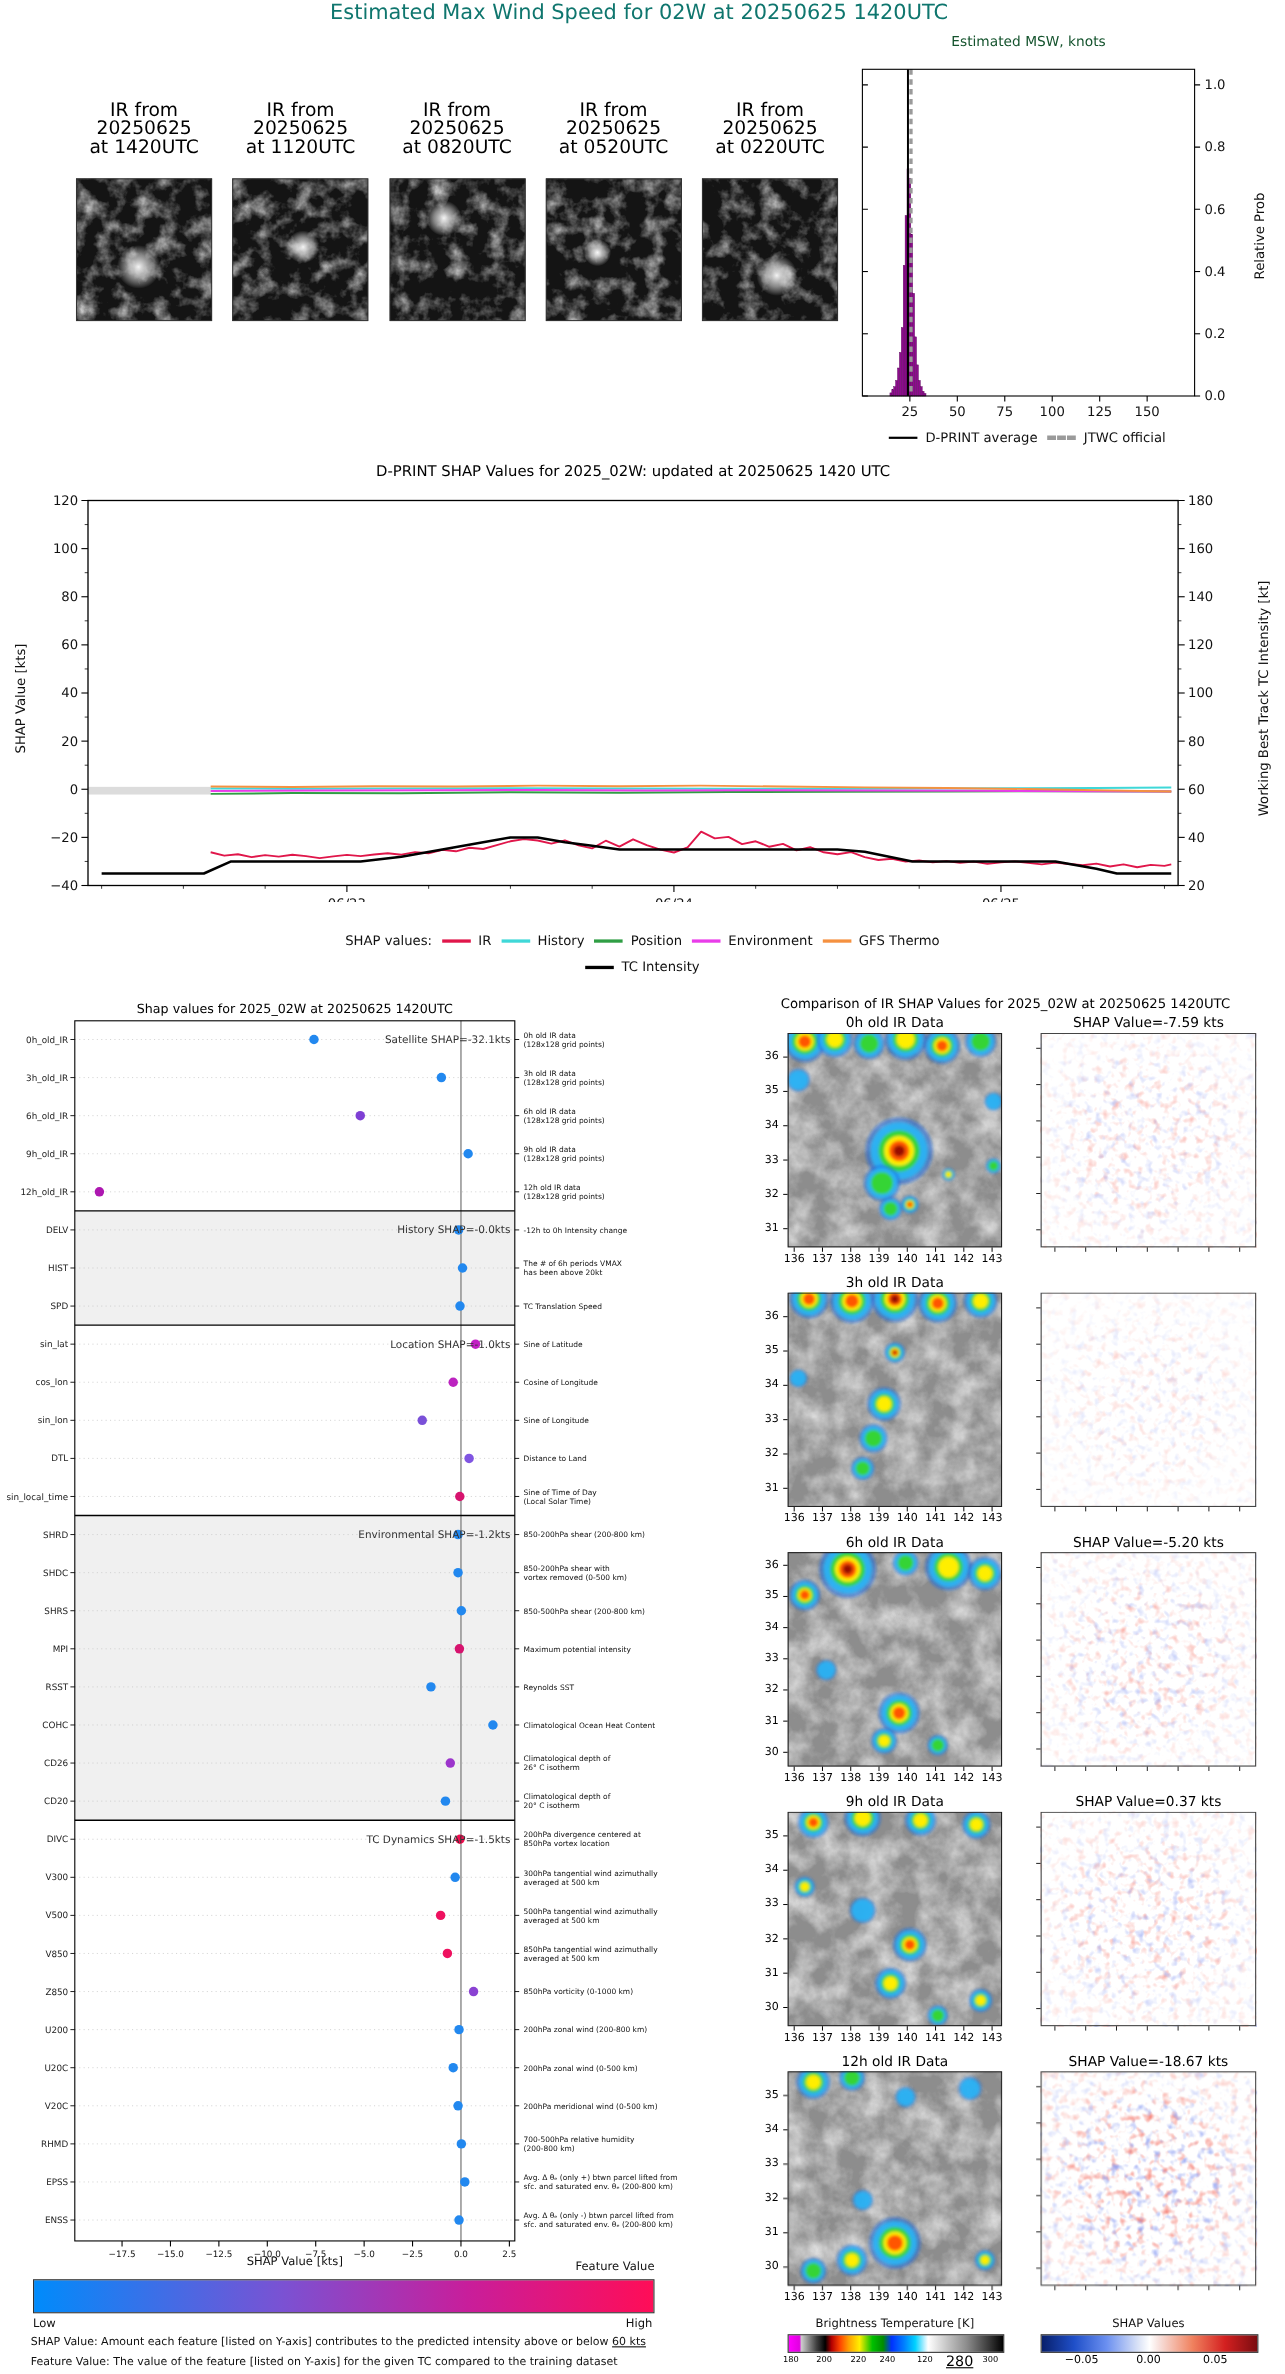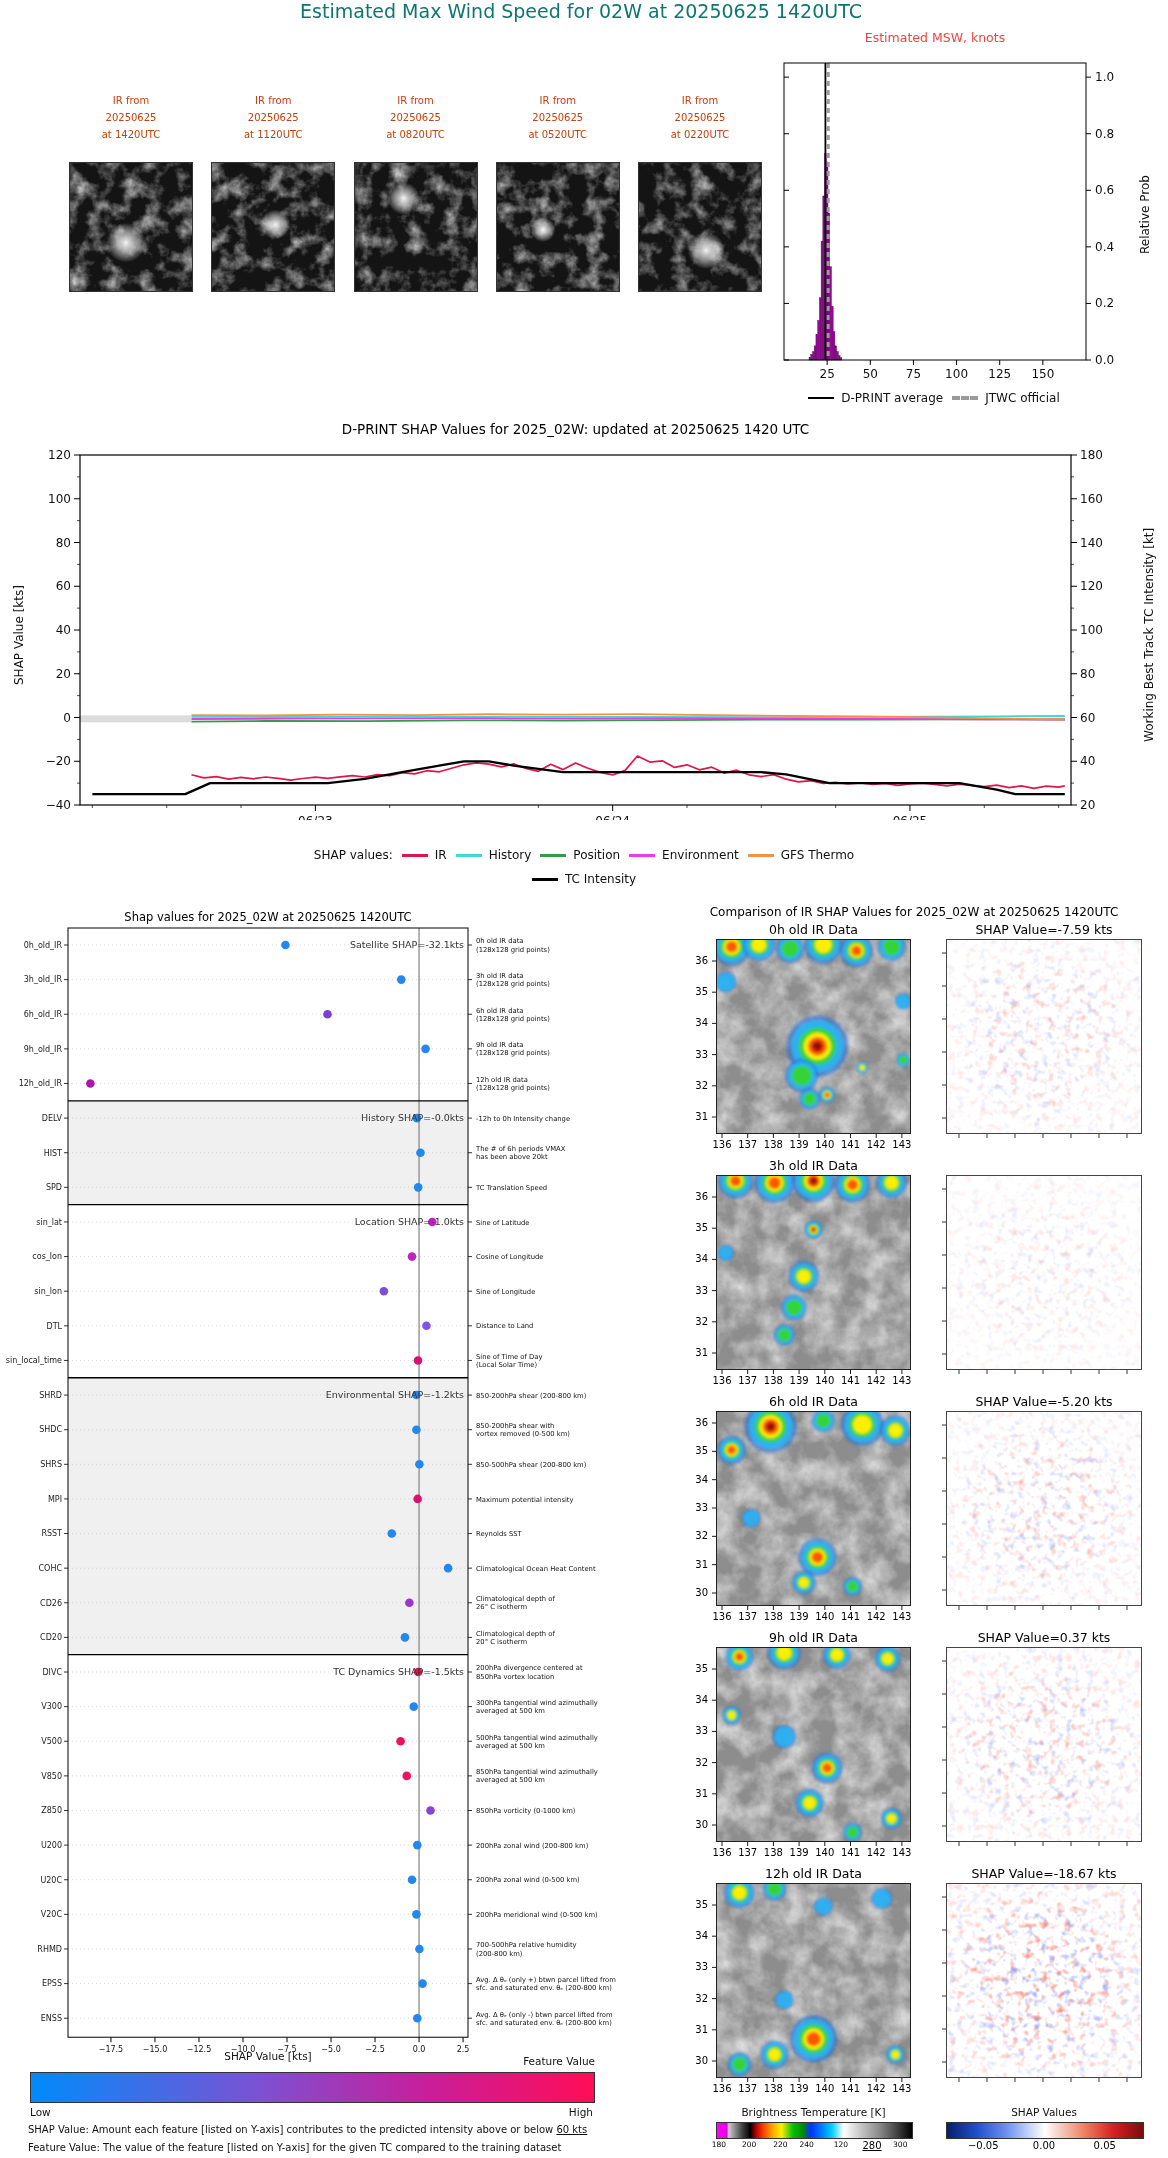--- a/index.html
+++ b/index.html
@@ -1,22 +1,22 @@
 <!DOCTYPE html>
 <html><head>
 <meta charset="utf-8">
 <style>
   html,body{margin:0;padding:0;background:#ffffff;}
   #canvas{position:relative;width:1168px;height:2158px;background:#fff;overflow:hidden;
           font-family:"DejaVu Sans","Liberation Sans",sans-serif;color:#000;}
   .abs{position:absolute;}
   .ctr{text-align:center;}
   .title-main{font-size:19px;color:#0f766e;}
-  .subtitle{font-size:12.5px;color:#ef4444;}
-  .thumb-label{font-size:10px;line-height:17px;color:#c2410c;}
+  .subtitle{font-size:12.5px;color:#14532d;}
+  .thumb-label{font-size:17px;line-height:17px;color:#000000;}
   .vlabel{position:absolute;writing-mode:vertical-rl;transform:rotate(180deg);font-size:12px;color:#111;
           display:flex;align-items:center;justify-content:center;}
   .legend-row{position:absolute;display:flex;justify-content:center;align-items:center;gap:9px;font-size:12px;color:#111;}
   .legend-item{display:flex;align-items:center;gap:7px;}
   .swatch{display:inline-block;width:26px;height:0;border-top-style:solid;}
   .cbar{position:absolute;border:1px solid #333;}
   .small{font-size:10.5px;color:#111;}
   .footnote{position:absolute;font-size:10px;color:#111;white-space:nowrap;}
   svg text{font-family:"DejaVu Sans","Liberation Sans",sans-serif;}
 </style>
@@ -1212,21 +1212,21 @@
     </div>
 
   <div class="abs ctr small" style="left:716px;top:2106px;width:195px;">Brightness Temperature [K]</div>
   <div id="bt-cbar" class="cbar" style="left: 716px; top: 2122px; width: 195px; height: 15px; background: linear-gradient(90deg, rgb(255, 0, 255) 0%, rgb(225, 0, 225) 5%, rgb(204, 204, 204) 6%, rgb(64, 64, 64) 13%, rgb(0, 0, 0) 17%, rgb(180, 0, 0) 20%, rgb(255, 69, 0) 24%, rgb(255, 160, 0) 28%, rgb(255, 238, 0) 33%, rgb(0, 192, 0) 39%, rgb(0, 140, 0) 44%, rgb(0, 50, 255) 48%, rgb(0, 130, 255) 54%, rgb(0, 210, 255) 59%, rgb(174, 238, 255) 63%, rgb(255, 255, 255) 65%, rgb(196, 196, 196) 74%, rgb(140, 140, 140) 83%, rgb(60, 60, 60) 93%, rgb(0, 0, 0) 100%);"></div>
   <div id="bt-ticks">
       <div class="abs" style="left: 706.925px; top: 2140px; width: 24px; text-align: center; font-size: 7.5px;">180</div>
       <div class="abs" style="left: 737.15px; top: 2140px; width: 24px; text-align: center; font-size: 7.5px;">200</div>
       <div class="abs" style="left: 768.35px; top: 2140px; width: 24px; text-align: center; font-size: 7.5px;">220</div>
       <div class="abs" style="left: 799.55px; top: 2140px; width: 24px; text-align: left; font-size: 7.5px;">240</div>
       <div class="abs" style="left: 828.8px; top: 2140px; width: 24px; text-align: center; font-size: 7.5px;">120</div>
-      <div class="abs" style="left: 860px; top: 2140px; width: 24px; text-align: center; font-size: 10px; text-decoration: underline;">280</div>
+      <div class="abs" style="left: 860px; top: 2140px; width: 24px; text-align: center; font-size: 13px; text-decoration: underline;">280</div>
       <div class="abs" style="left: 888.275px; top: 2140px; width: 24px; text-align: center; font-size: 7.5px;">300</div>
     </div>
 
   <div class="abs ctr small" style="left:946px;top:2106px;width:196px;">SHAP Values</div>
   <div id="shapv-cbar" class="cbar" style="left: 946px; top: 2122px; width: 196px; height: 15px; background: linear-gradient(90deg, rgb(8, 31, 107) 0%, rgb(31, 79, 200) 15%, rgb(106, 143, 240) 30%, rgb(220, 228, 247) 45%, rgb(255, 255, 255) 50%, rgb(247, 221, 216) 55%, rgb(240, 129, 94) 70%, rgb(212, 32, 32) 85%, rgb(122, 12, 16) 100%);"></div>
   <div id="shapv-ticks">
       <div class="abs" style="left: 963.24px; top: 2140px; width: 40px; text-align: center; font-size: 10px;">−0.05</div>
       <div class="abs" style="left: 1024px; top: 2140px; width: 40px; text-align: center; font-size: 10px;">0.00</div>
       <div class="abs" style="left: 1084.76px; top: 2140px; width: 40px; text-align: center; font-size: 10px;">0.05</div>
     </div>

